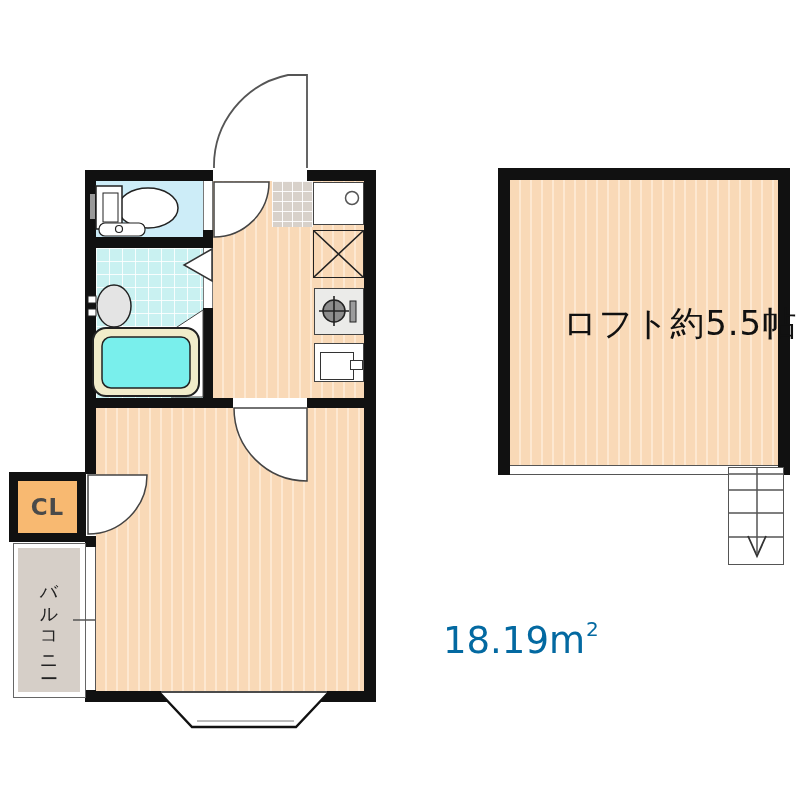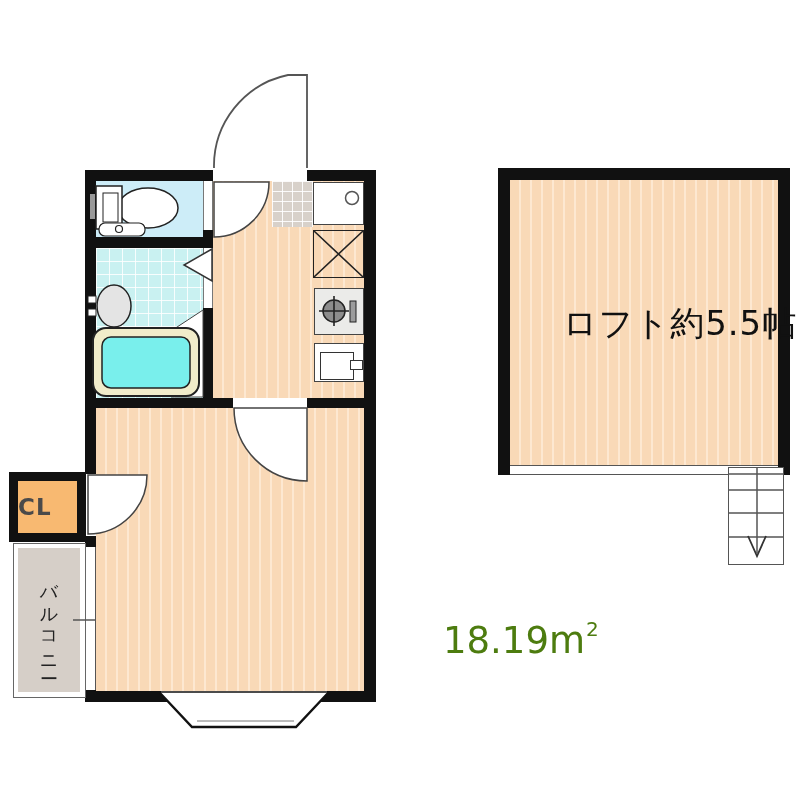--- a/index.html
+++ b/index.html
@@ -20,29 +20,29 @@
                          linear-gradient(90deg,rgba(255,255,255,.9) 1px,transparent 1px);
         background-size:10px 10px;}
   .whitegap{position:absolute;background:#fff;}
   .framegap{position:absolute;background:#fff;border-left:1px solid #777;border-right:1px solid #777;box-sizing:border-box;}
   
   .fixture{position:absolute;box-sizing:border-box;}
   
   .roomlabel{position:absolute;color:#111;font-size:34px;font-weight:400;
              text-align:center;letter-spacing:1px;line-height:1.1;margin-left:36px;}
   .cl-box{position:absolute;left:9px;top:472px;width:77px;height:70px;background:#f8b971;
-          border:9px solid #111;box-sizing:border-box;display:flex;align-items:center;justify-content:flex-start;}
+          border:9px solid #111;box-sizing:border-box;display:flex;align-items:center;justify-content:center;}
   .cl-label{font-size:23px;font-weight:bold;color:#4a4a4a;letter-spacing:1px;}
   .balcony-outer{position:absolute;left:13px;top:543px;width:73px;height:155px;
                  border:1.5px solid #666;box-sizing:border-box;background:#fff;}
   .balcony-fill{position:absolute;left:18px;top:548px;width:62px;height:144px;background:#d6cfc8;}
   .balcony-label{position:absolute;left:35px;top:552px;width:28px;height:140px;
                  display:flex;align-items:center;justify-content:center;
                  writing-mode:vertical-rl;font-size:18px;color:#222;letter-spacing:4px;}
-  .arealabel{position:absolute;left:443px;top:622px;font-size:37px;color:#4d7c0f;line-height:1;}
+  .arealabel{position:absolute;left:443px;top:622px;font-size:37px;color:#0369a1;line-height:1;}
   .arealabel sup{font-size:20px;position:relative;top:-4px;left:1px;}
   svg.overlay{position:absolute;left:0;top:0;pointer-events:none;}
   .stairs{position:absolute;left:728px;top:467px;width:56px;height:98px;background:#fff;
           border:1.5px solid #555;box-sizing:border-box;}
 </style>
 </head>
 <body>
 
 <div id="plan">
 

